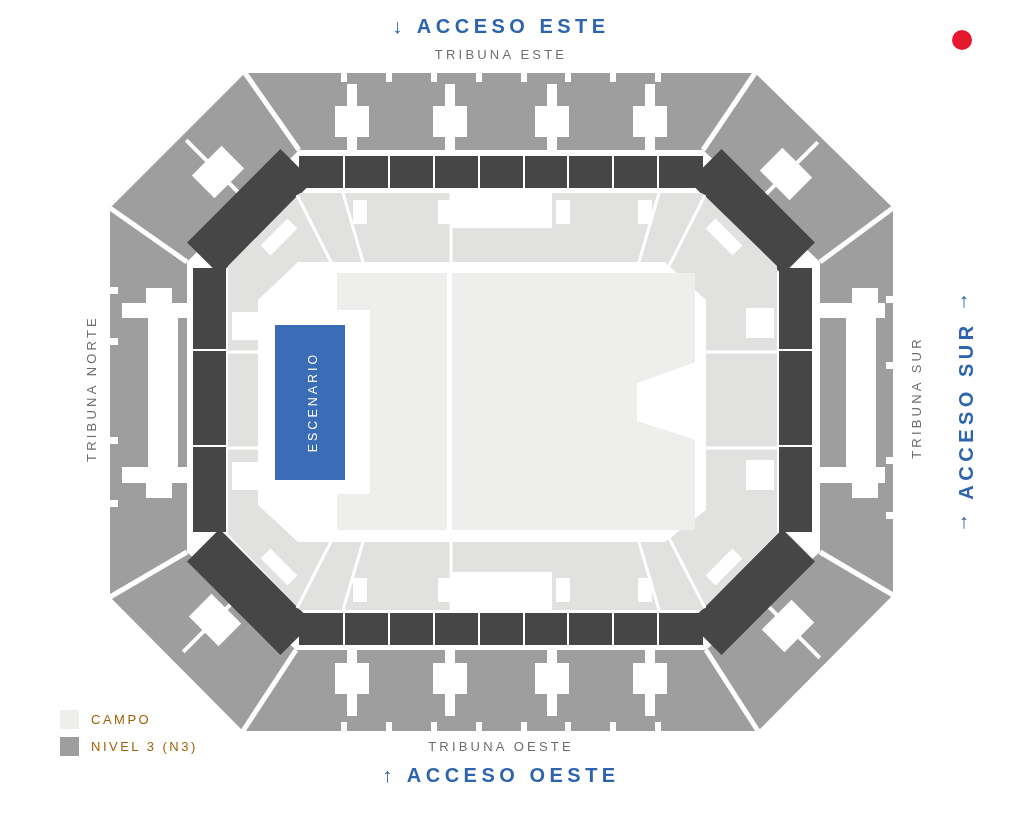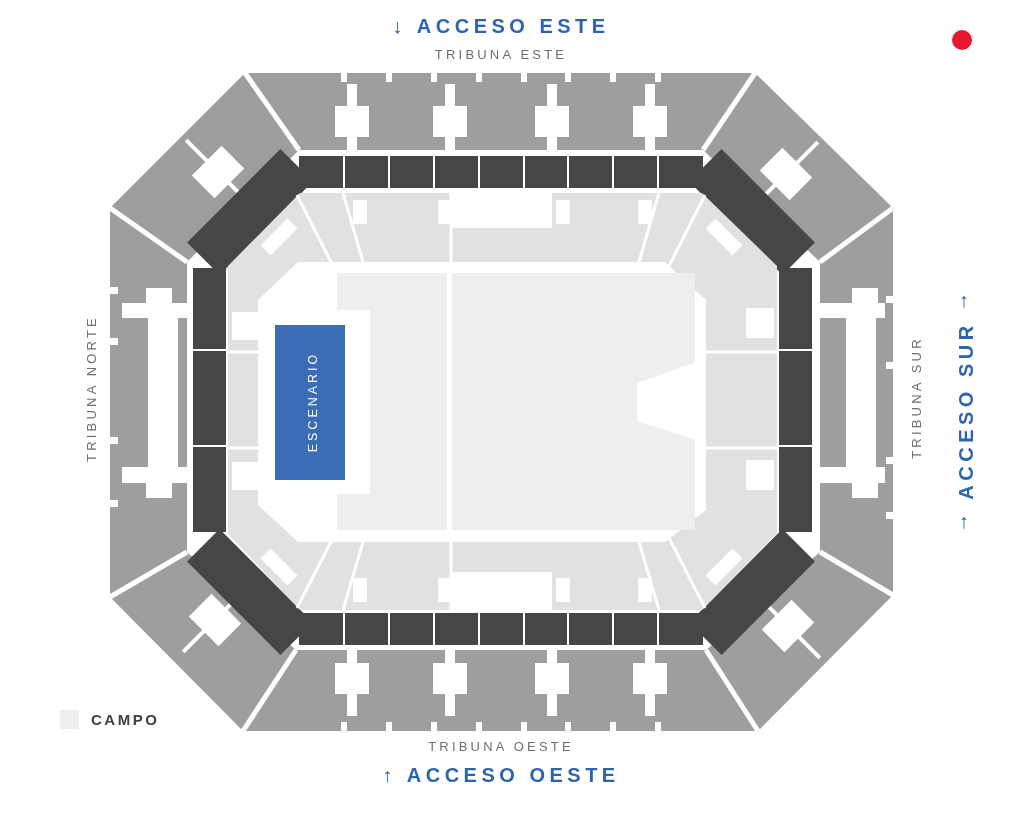--- a/index.html
+++ b/index.html
@@ -14,21 +14,21 @@
   .tribuna{color:#6e6e6e;font-weight:400;font-size:13px;letter-spacing:3.2px;}
   .arr{display:inline-block;font-weight:700;}
   .access .arr{margin:0 10px 0 0;}
   .v-lbl{position:absolute;width:300px;text-align:center;transform:rotate(-90deg);}
   .v-lbl .arr{transform:rotate(90deg);} 
   .v-lbl .arr.first{margin-right:14px;}
   .v-lbl .arr.last{margin-left:14px;}
 
   .legend{position:absolute;left:60px;top:706px;}
   .legend-row{display:flex;align-items:center;height:27px;}
-  .legend-label{margin-left:12px;color:#404040;font-size:15px;letter-spacing:2.5px;font-weight:bold;}
+  .legend-label{margin-left:12px;color:#a16207;font-size:13px;letter-spacing:2.5px;}
 
   .dot-wrap{position:absolute;left:952px;top:30px;width:20px;height:20px;}
 </style>
 </head>
 <body>
 
 <div class="page">
 
   <svg class="map-svg" width="1024" height="840" viewBox="0 0 1024 840">
 
@@ -249,20 +249,26 @@
     <span class="arr first">↑</span><span>ACCESO SUR</span><span class="arr last">↑</span>
   </div>
 
   <div class="legend">
     <div class="legend-row">
       <svg width="19" height="19">
           <rect width="19" height="19" fill="#eeeeec"></rect>
         </svg>
       <span class="legend-label">CAMPO</span>
     </div>
+    <div class="legend-row">
+      <svg width="19" height="19">
+          <rect width="19" height="19" fill="#9e9e9e"></rect>
+        </svg>
+      <span class="legend-label">NIVEL 3 (N3)</span>
+    </div>
   </div>
 
   <div class="dot-wrap">
     <svg width="20" height="20">
         <circle cx="10" cy="10" r="10" fill="#e5182d"></circle>
       </svg>
   </div>
 
 </div>
 

